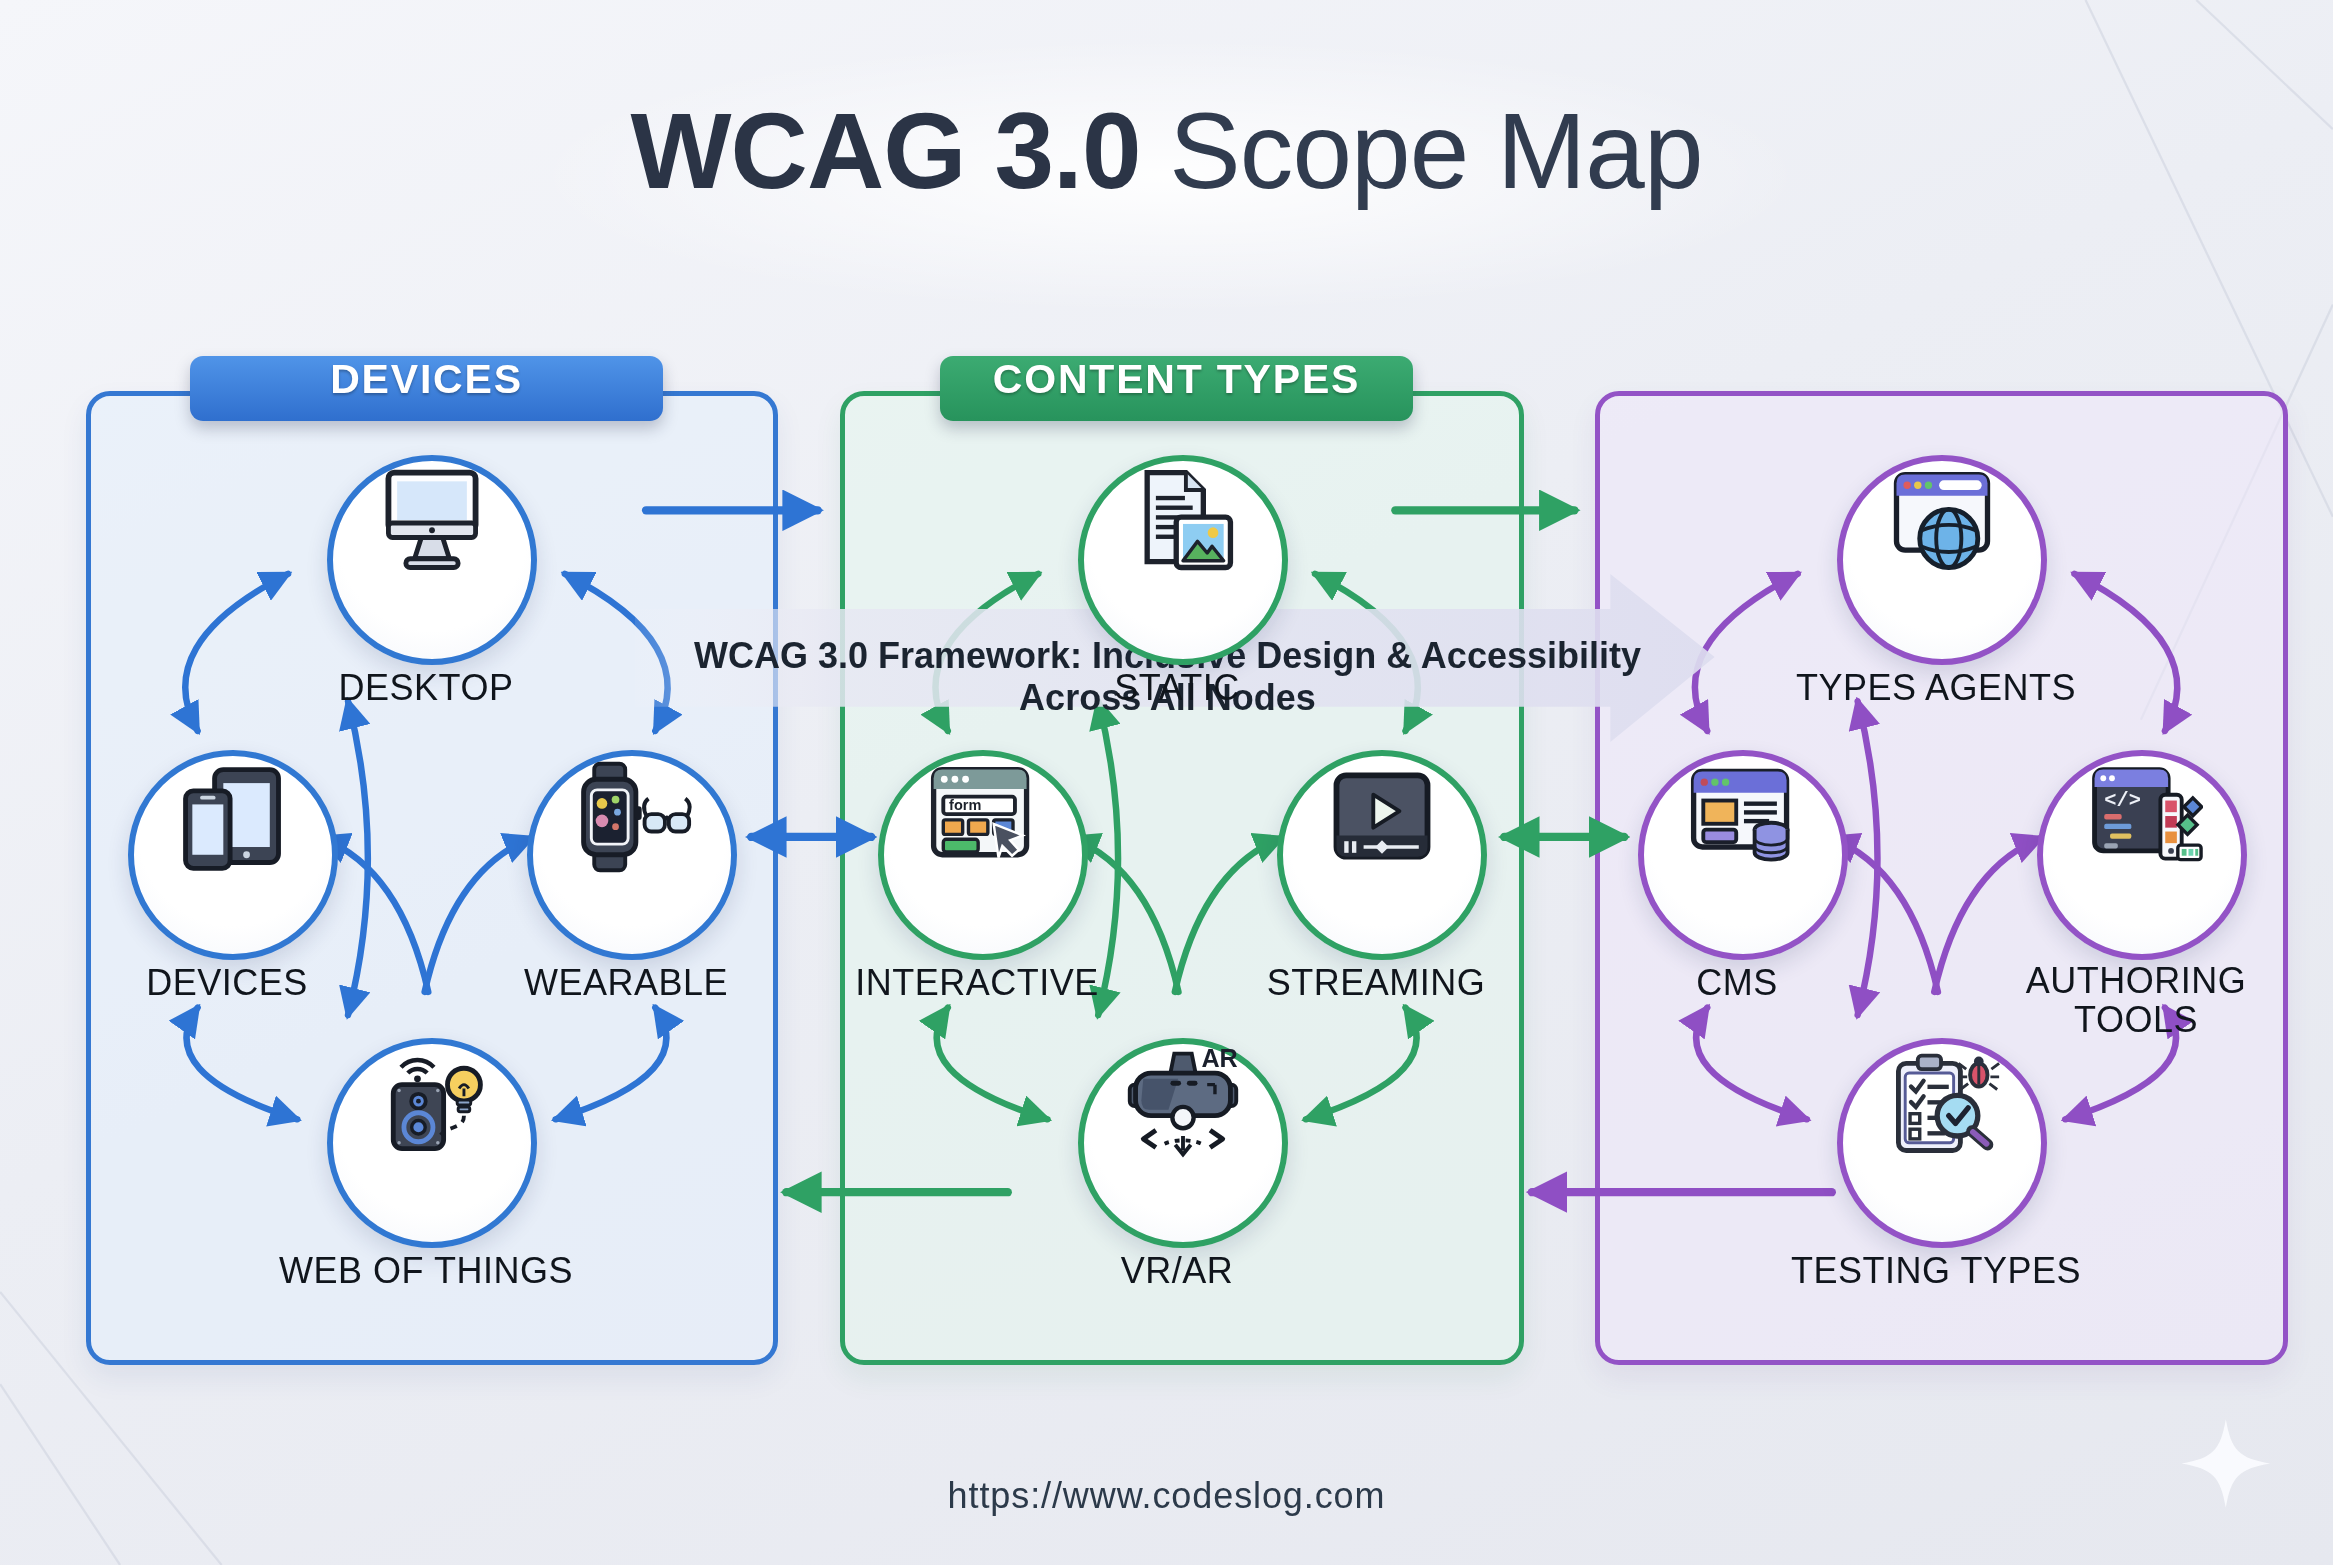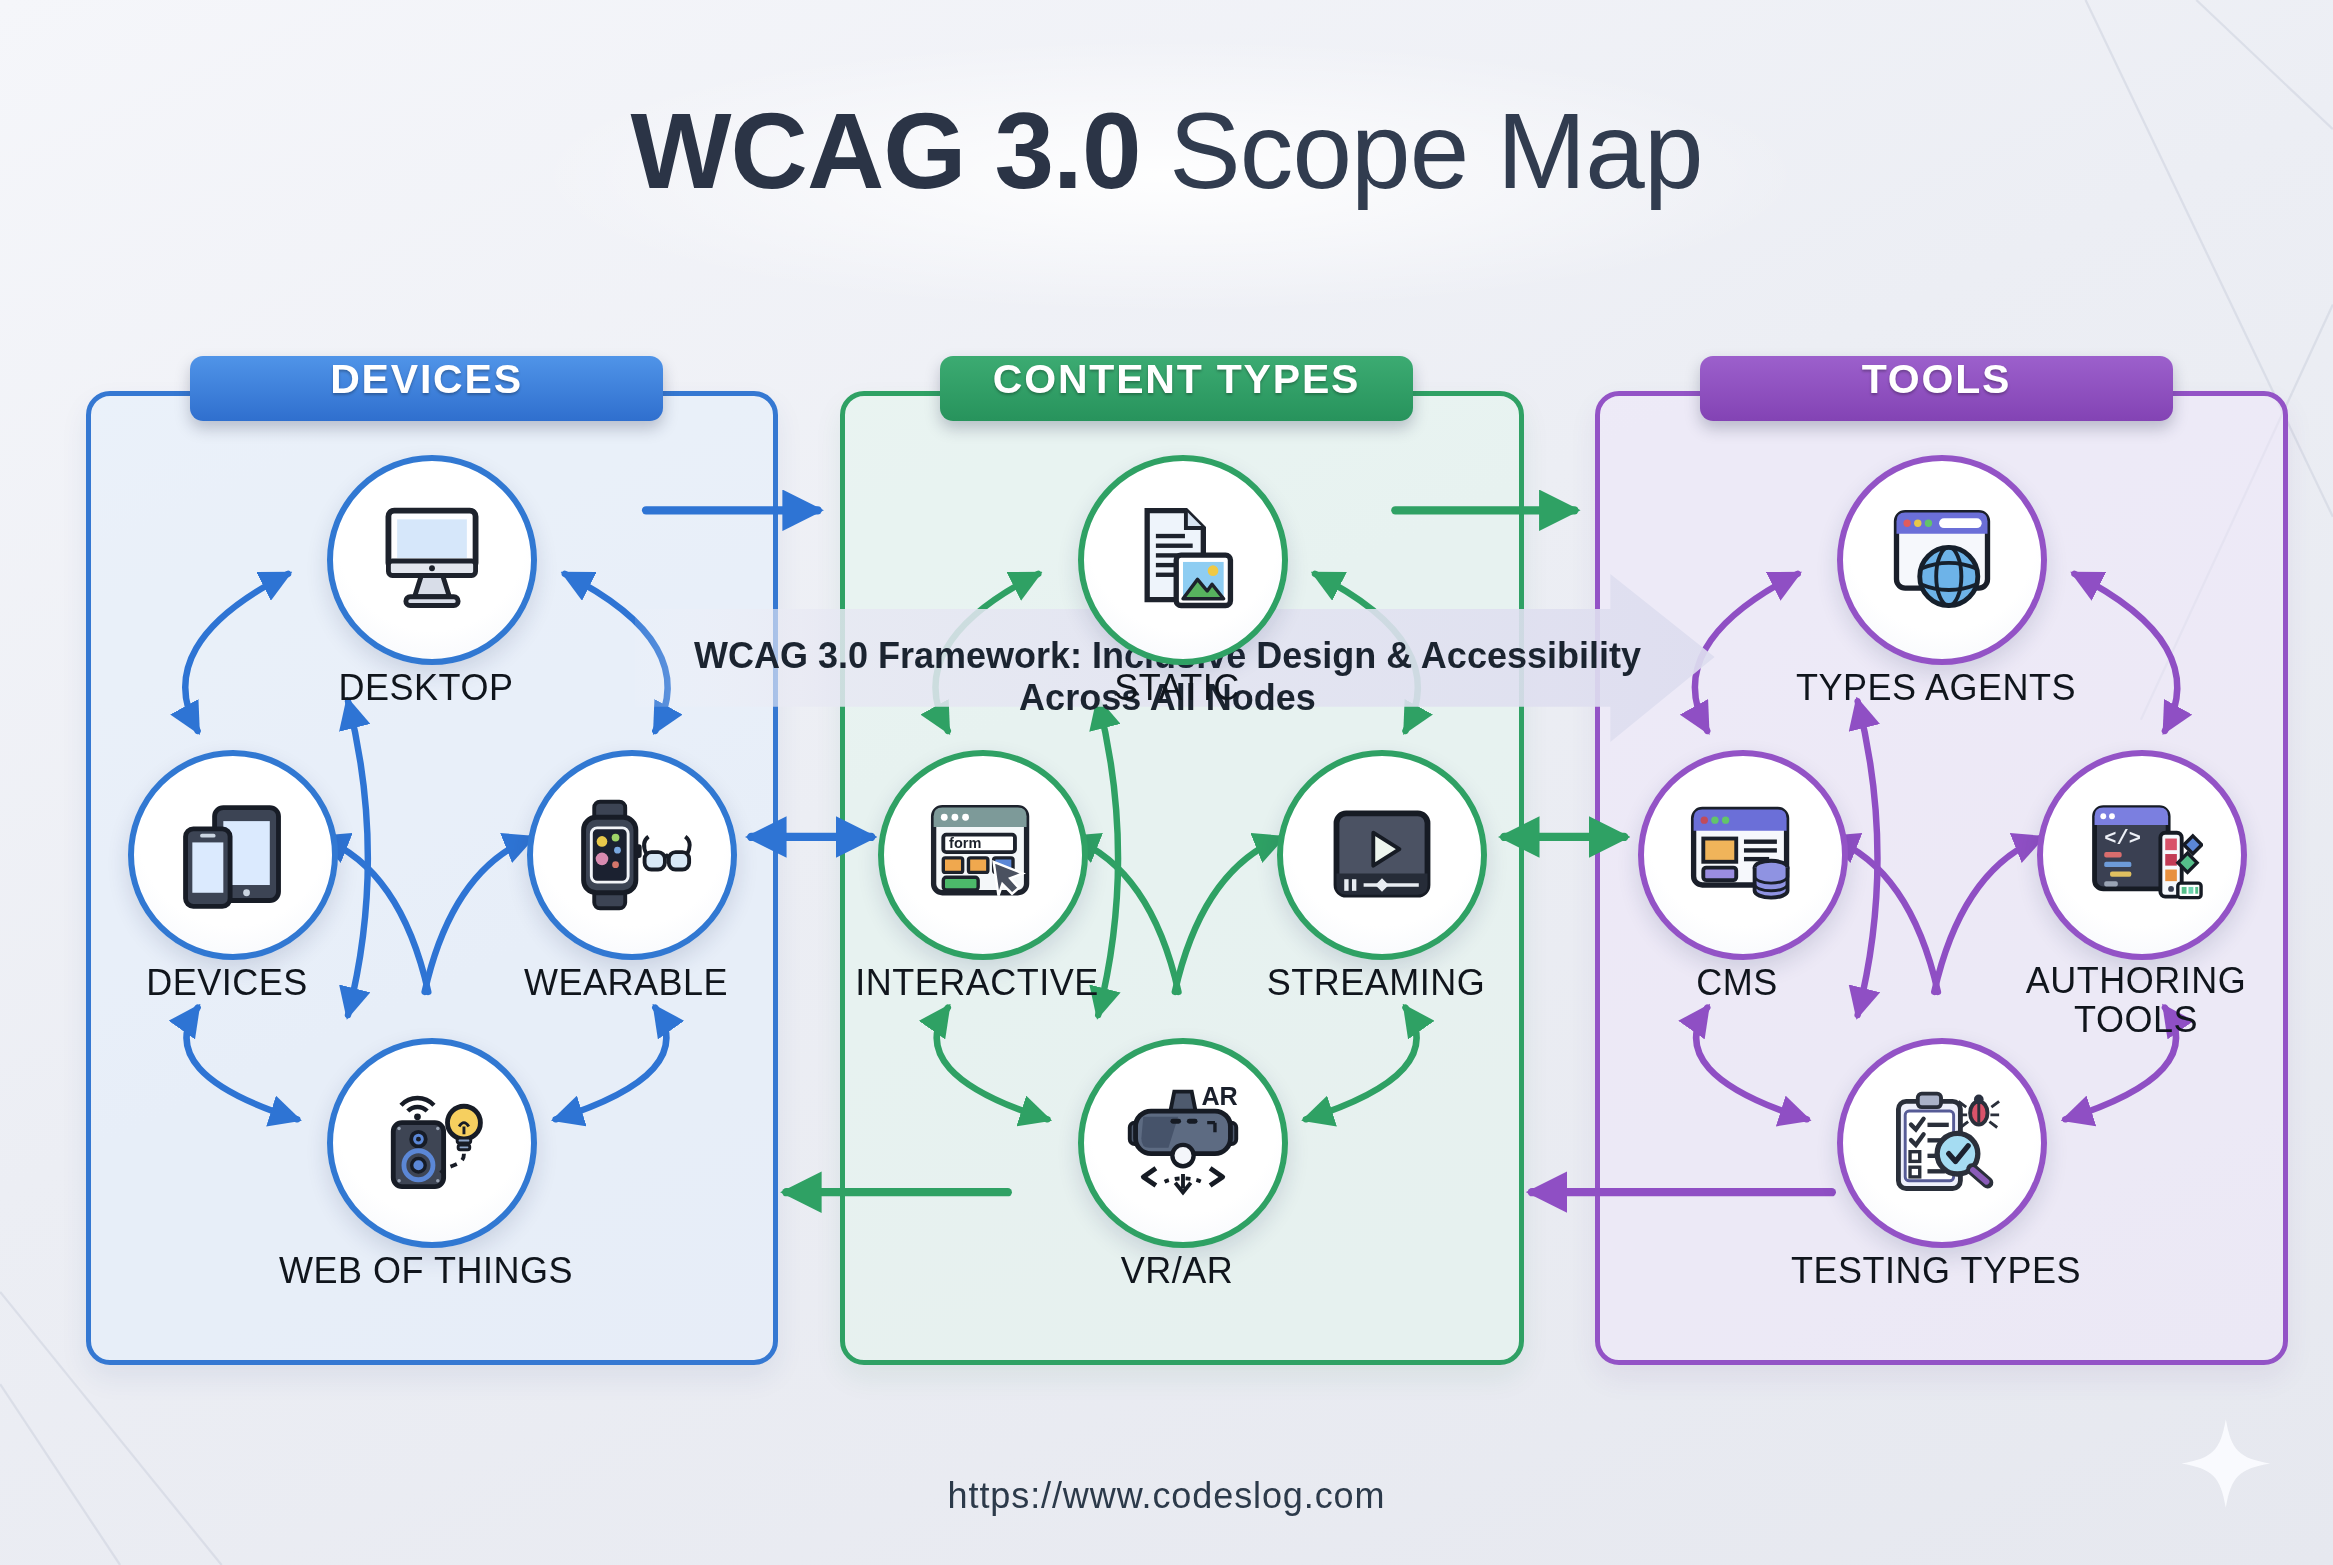--- a/index.html
+++ b/index.html
@@ -26,21 +26,21 @@
   .ph-devices{left:190px;background:linear-gradient(180deg,#5094e8,#2f6fce);}
   .ph-content{left:940px;background:linear-gradient(180deg,#3cab72,#27935c);}
   .ph-tools{left:1700px;background:linear-gradient(180deg,#9c60cc,#8343b4);}
   .arrows{position:absolute;left:0;top:0;z-index:2;pointer-events:none;}
   .banner{position:absolute;left:0;top:0;z-index:3;pointer-events:none;}
   .banner-text{position:absolute;left:646px;top:635px;width:1043px;text-align:center;
     font-size:36px;font-weight:700;color:#1b2430;z-index:4;}
   .node{position:absolute;z-index:5;}
   .circle{position:absolute;left:-99px;top:-99px;width:198px;height:198px;border-radius:50%;
     background:radial-gradient(circle at 50% 38%,#ffffff 60%,#f2f5fa 100%);
-    display:flex;align-items:center;justify-content:center;
+    display:flex;justify-content:center;
     box-shadow:0 9.2px 22px rgba(25,45,90,.14);}
   .c-blue{border:6.5px solid #3178d2;}
   .c-green{border:6.5px solid #2fa164;}
   .c-purple{border:6.5px solid #9353c6;}
   .nlabel{position:absolute;top:113px;left:-203px;width:406px;text-align:center;
     font-size:36px;font-weight:400;color:#10151c;letter-spacing:0.5px;white-space:nowrap;}
   .nlabel.wrap{left:-157px;width:314px;white-space:normal;line-height:1.08;}
   .footer{position:absolute;left:0;top:1475px;width:100%;text-align:center;
     font-size:36px;color:#2c3a4a;letter-spacing:0.9px;z-index:6;}
 </style>
@@ -65,23 +65,20 @@
 
   <section class="panel p-devices"></section>
   <section class="panel p-content"></section>
   <section class="panel p-tools"></section>
 
   <div class="phead ph-devices">
       <span>DEVICES</span>
     </div>
   <div class="phead ph-content">
       <span>CONTENT TYPES</span>
-    </div>
-  <div class="phead ph-tools">
-      <span>TOOLS</span>
     </div>
 
   <svg class="arrows" width="2333" height="1565" viewBox="0 0 2528 1696">
     <defs>
       <marker id="mb" viewBox="0 0 10 10" refX="8.5" refY="5" markerWidth="5" markerHeight="5" orient="auto-start-reverse">
           <path d="M0 0 L10 5 L0 10 Z" fill="#2e74d4"></path>
         </marker>
       <marker id="mg" viewBox="0 0 10 10" refX="8.5" refY="5" markerWidth="5" markerHeight="5" orient="auto-start-reverse">
           <path d="M0 0 L10 5 L0 10 Z" fill="#2fa164"></path>
         </marker>

